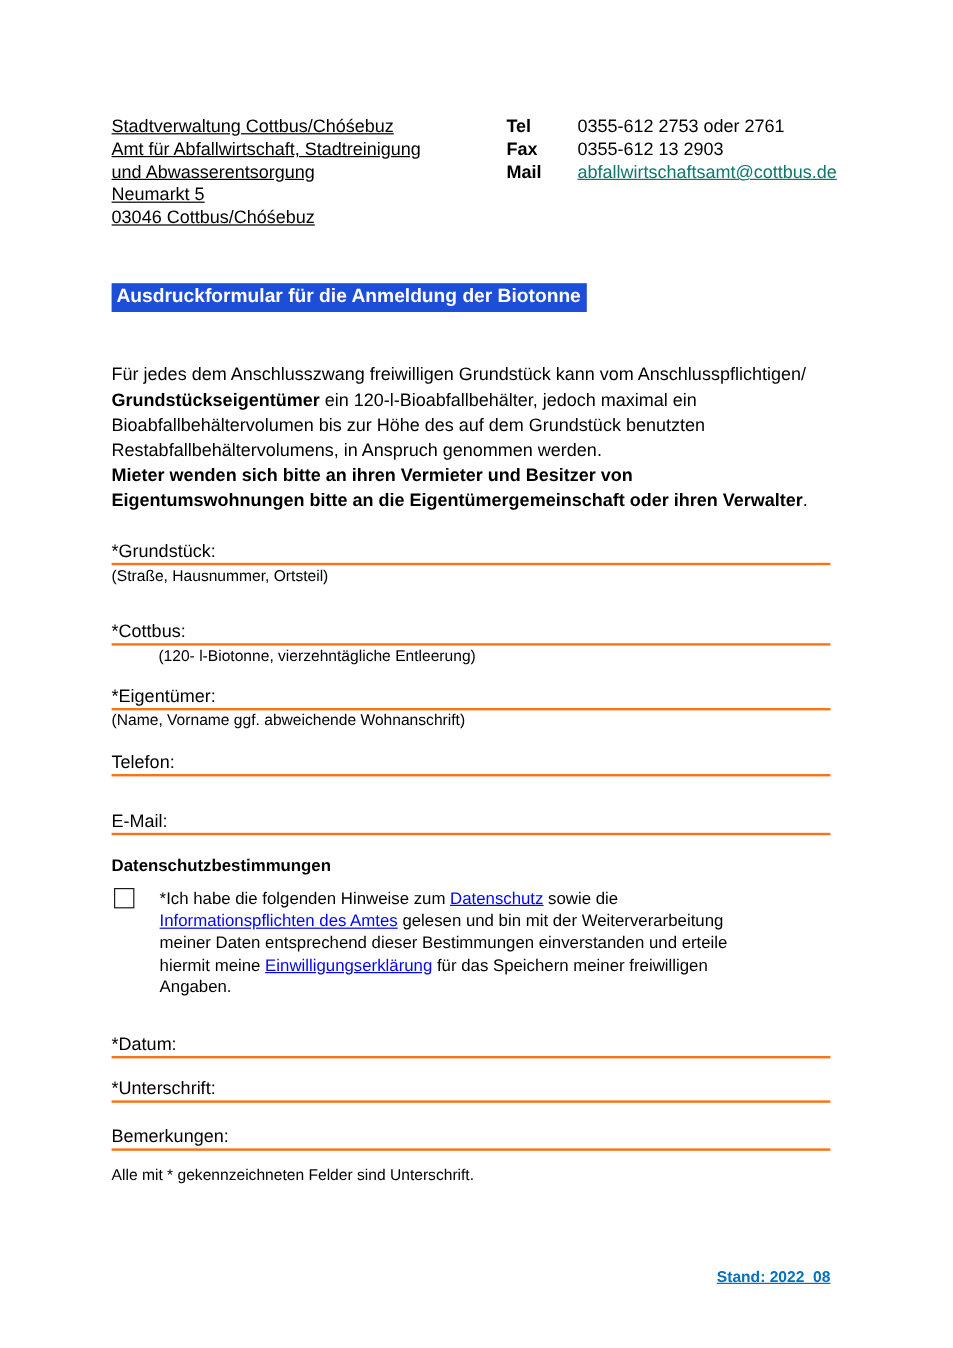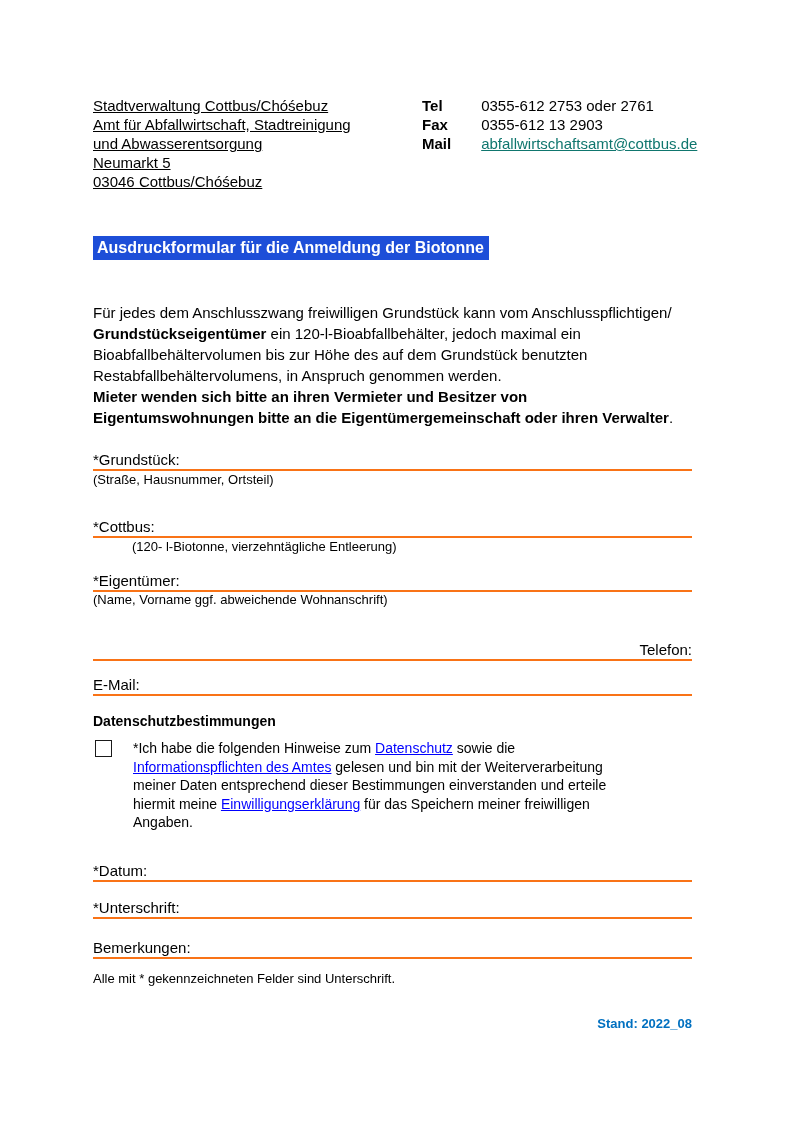--- a/index.html
+++ b/index.html
@@ -103,21 +103,21 @@
   <div class="abs fieldbox" style="top:517px; left:93px;">
     <span class="flabel">*Cottbus:</span>
   </div>
   <div class="abs hint" style="top:539px; left:93px;margin-left:39px;">(120- l-Biotonne, vierzehntägliche Entleerung)</div>
 
   <div class="abs fieldbox" style="top:571px; left:93px;">
     <span class="flabel">*Eigentümer:</span>
   </div>
   <div class="abs hint" style="top:592px; left:93px;">(Name, Vorname ggf. abweichende Wohnanschrift)</div>
 
-  <div class="abs fieldbox" style="top:640px; left:93px;text-align:right;">
+  <div class="abs fieldbox" style="top:626px; left:93px;">
     <span class="flabel">Telefon:</span>
   </div>
 
   <div class="abs fieldbox" style="top:675px; left:93px;">
     <span class="flabel">E-Mail:</span>
   </div>
 
   <div class="abs section-heading" style="top:713px; left:93px;">Datenschutzbestimmungen</div>
 
   <div class="abs checkbox" style="top:740px; left:95px;"></div>
@@ -133,15 +133,15 @@
   <div class="abs fieldbox" style="top:898px; left:93px;">
     <span class="flabel">*Unterschrift:</span>
   </div>
 
   <div class="abs fieldbox" style="top:938px; left:93px;">
     <span class="flabel">Bemerkungen:</span>
   </div>
 
   <div class="abs footnote" style="top:971px; left:93px;">Alle mit * gekennzeichneten Felder sind Unterschrift.</div>
 
-  <div class="abs footer-stamp" style="top:1016px; right:102px;">Stand: 2022_08</div>
+  <div class="abs footer-stamp" style="top:1056px; right:102px;text-decoration:underline;">Stand: 2022_08</div>
 
 </div>
 
 </body></html>

